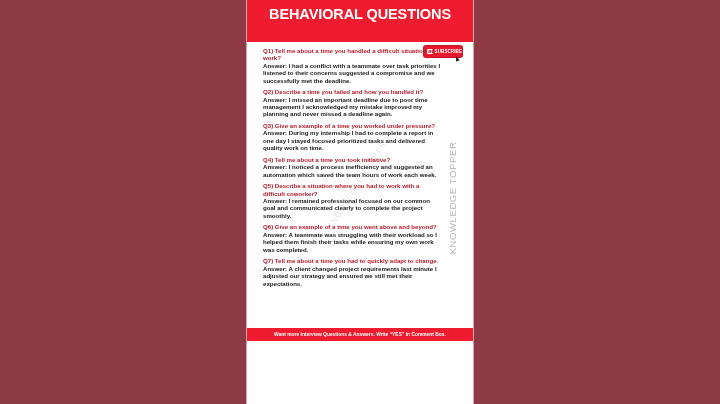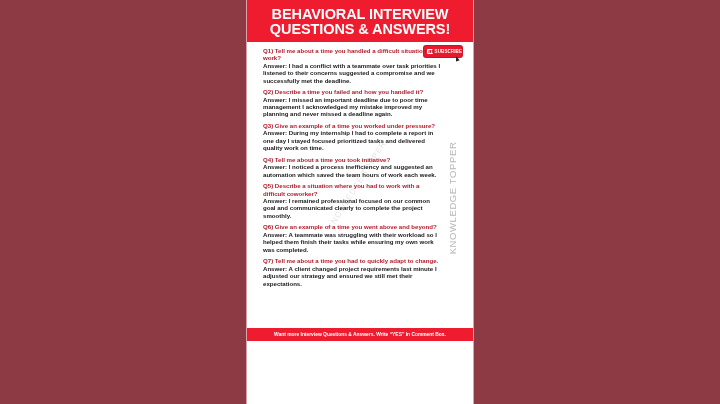--- a/index.html
+++ b/index.html
@@ -119,22 +119,21 @@
       line-height: 13px;
       white-space: nowrap;
     }
   </style>
 </head>
 <body>
 
 <div class="card">
 
   <div class="header">
-    <div>BEHAVIORAL INTERVIEW</div>
-    <div>QUESTIONS &amp;  ANSWERS!</div>
+    <div>BEHAVIORAL QUESTIONS</div>
   </div>
 
   <div class="subscribe">
     <span class="play"></span>
     <span class="label">SUBSCRIBE</span>
   </div>
   <div class="cursor"></div>
 
   <div class="watermark-diag">KNOWLEDGE TOPPER</div>
   <div class="watermark-vertical">KNOWLEDGE TOPPER</div>

